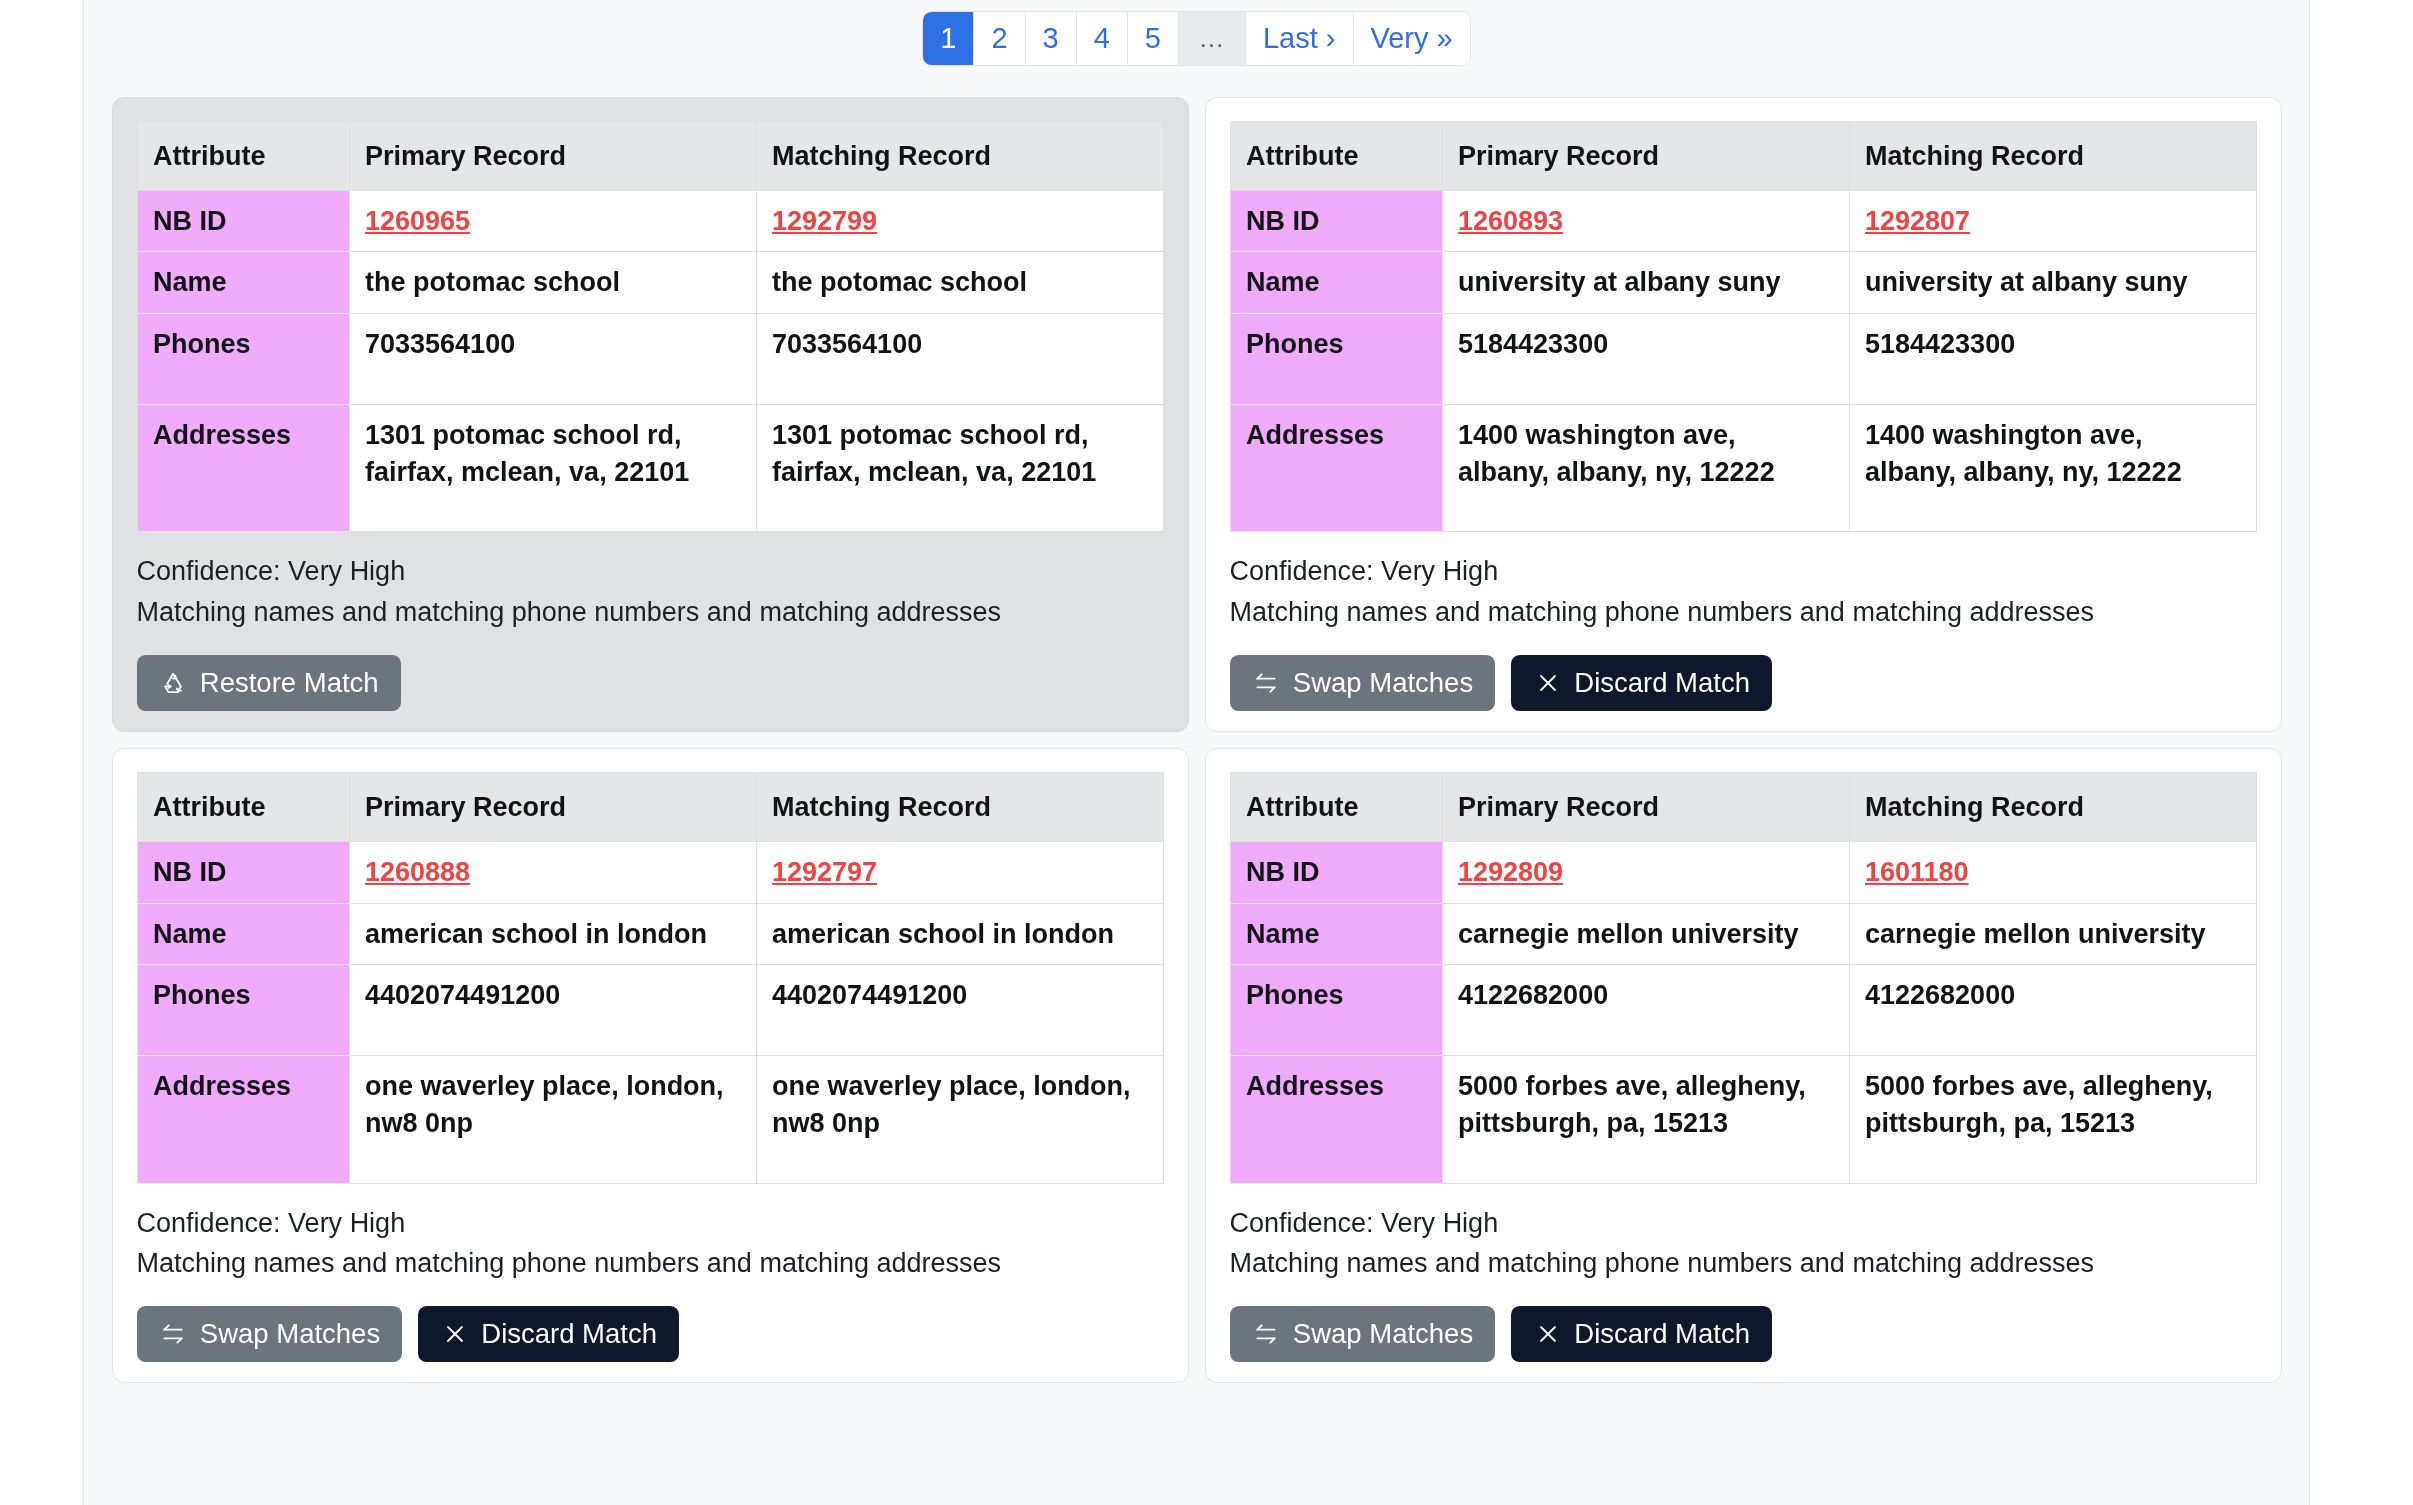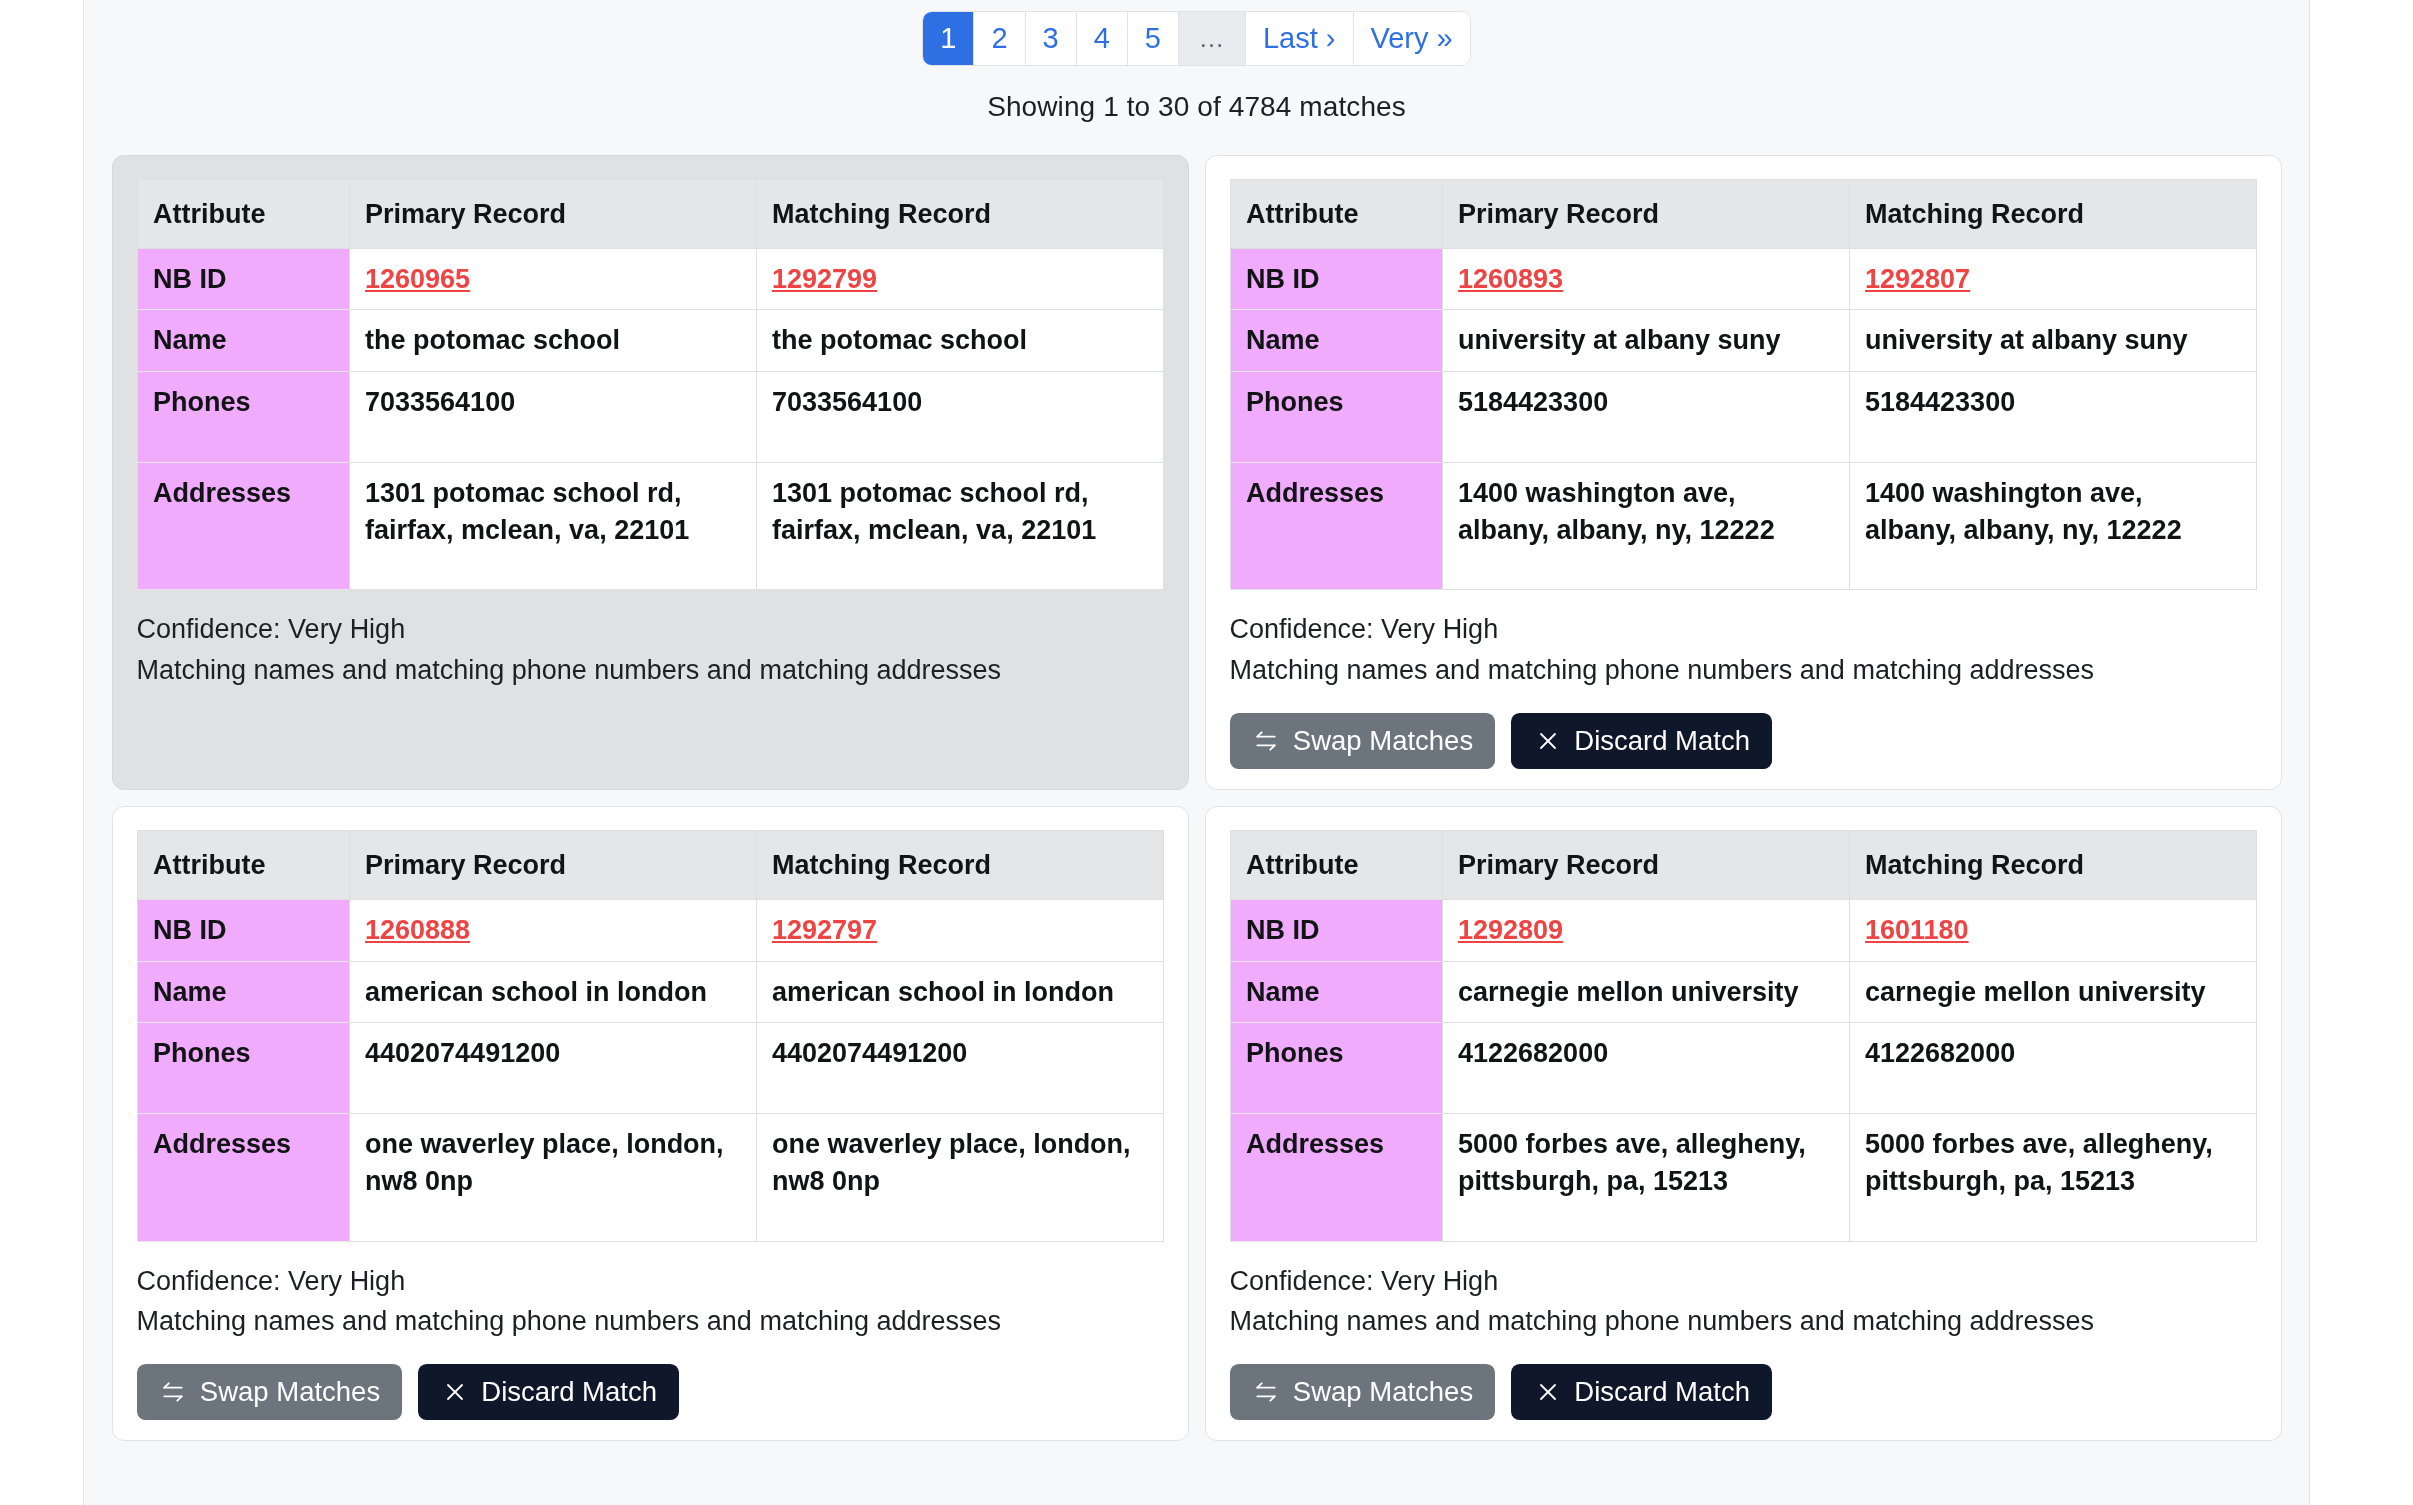--- a/index.html
+++ b/index.html
@@ -200,21 +200,20 @@
       <div class="page-item">2</div>
       <div class="page-item">3</div>
       <div class="page-item">4</div>
       <div class="page-item">5</div>
       <div class="page-item ellipsis">…</div>
       <div class="page-item">Last ›</div>
       <div class="page-item">Very »</div>
     </nav>
   </div>
 
-  <div class="results-summary">Showing 1 to 30 of 4784 matches</div>
 
   <div class="cards-grid">
 
     <div class="match-card discarded">
       <table class="record-table">
         <thead>
           <tr>
             <th class="col-attr">Attribute</th>
             <th>Primary Record</th>
             <th>Matching Record</th>
@@ -240,20 +239,41 @@
             <th class="attr-cell">Addresses</th>
             <td>1301 potomac school rd, fairfax, mclean, va, 22101</td>
             <td>1301 potomac school rd, fairfax, mclean, va, 22101</td>
           </tr>
         </tbody>
       </table>
       <div class="card-meta">
         <div class="confidence-line">Confidence: Very High</div>
         <div class="reason-line">Matching names and matching phone numbers and matching addresses</div>
       </div>
+      <div class="card-actions">
+        <button class="btn btn-secondary">
+          <span class="btn-icon">
+            <svg width="26" height="26" viewBox="0 0 24 24" fill="none" stroke="#ffffff" stroke-width="1.6" stroke-linecap="round" stroke-linejoin="round">
+              <path d="M12 3.5l2.4 4.2"></path>
+                <path d="M14.4 7.7l-2.6 0.2"></path>
+                <path d="M14.4 7.7l-0.2-2.6"></path>
+              <path d="M19.2 15.2l-2.4 4.2"></path>
+                <path d="M16.8 19.4l2.6-0.3"></path>
+                <path d="M16.8 19.4l-1.3-2.3"></path>
+              <path d="M4.8 15.2h4.9"></path>
+                <path d="M9.7 15.2l-2.1 1.5"></path>
+                <path d="M9.7 15.2l-2.1-1.5"></path>
+              <path d="M12 3.5L6.6 12.9"></path>
+                <path d="M19.2 15.2L13.8 5.8"></path>
+                <path d="M4.8 15.2l3 5.2h9"></path>
+            </svg>
+          </span>
+          <span>Restore Match</span>
+        </button>
+      </div>
     </div>
 
     <div class="match-card">
       <table class="record-table">
         <thead>
           <tr>
             <th class="col-attr">Attribute</th>
             <th>Primary Record</th>
             <th>Matching Record</th>
           </tr>

